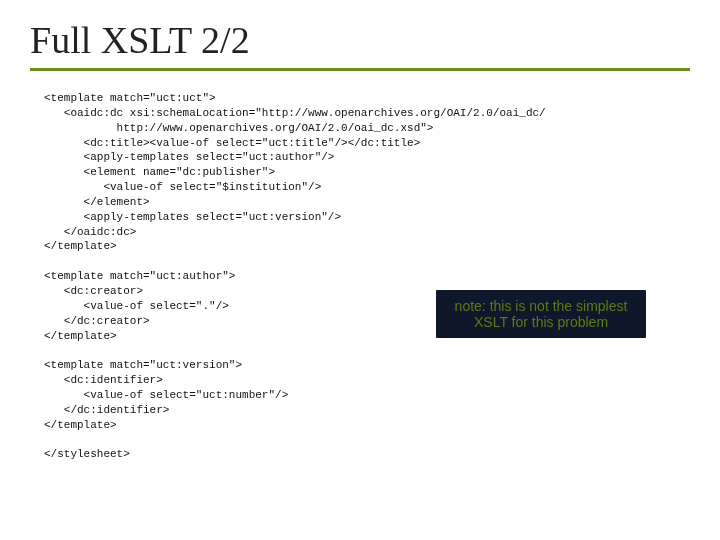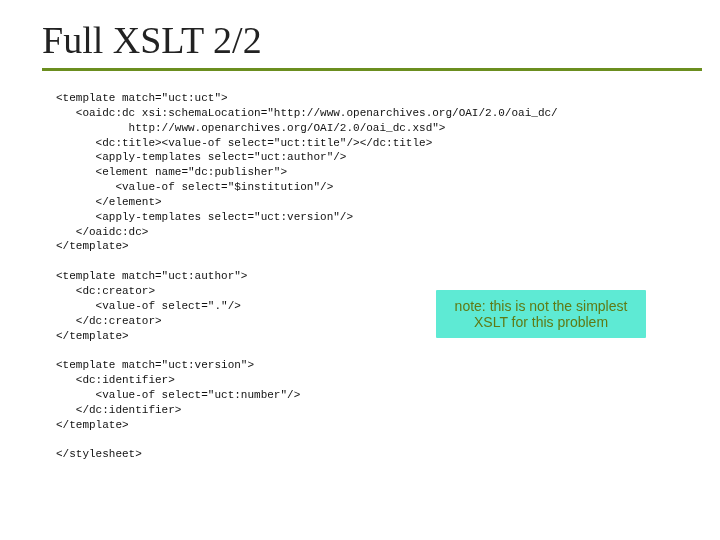--- a/index.html
+++ b/index.html
@@ -11,21 +11,20 @@
     font-family: Georgia, 'Times New Roman', serif;
     color: #222;
     overflow: hidden;
     position: relative;
   }
   .slide {
     width: 706px;
     height: 540px;
     position: relative;
     box-sizing: border-box;
-    padding-left: 12px;
   }
   .title-block {
     padding: 18px 0 0 30px;
   }
   .title {
     font-size: 38px;
     font-weight: 400;
     color: #222;
     margin: 0;
     padding-bottom: 6px;
@@ -42,21 +41,21 @@
     line-height: 1.35;
     white-space: pre;
     padding: 20px 0 0 44px;
     color: #111;
   }
   .note-box {
     position: absolute;
     right: 60px;
     top: 290px;
     width: 190px;
-    background: #5eead4;
+    background: #0f172a;
     padding: 8px 10px;
     text-align: center;
     font-family: Verdana, Geneva, sans-serif;
     font-size: 14px;
     color: #5f7a14;
     border-radius: 1px;
   }
 </style>
 </head>
 <body>

